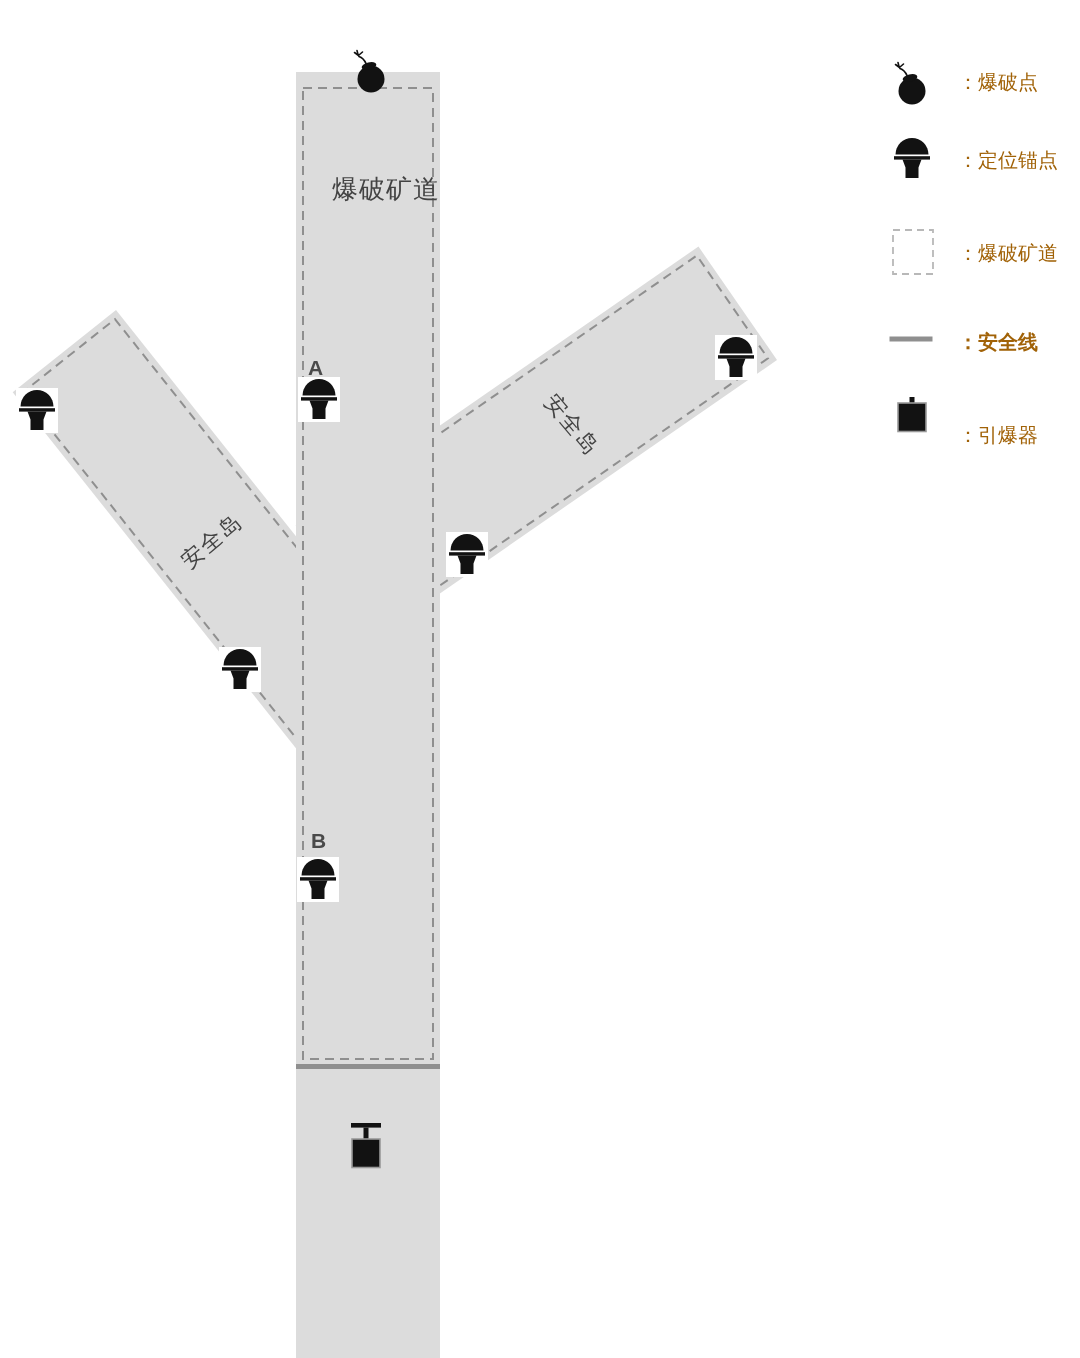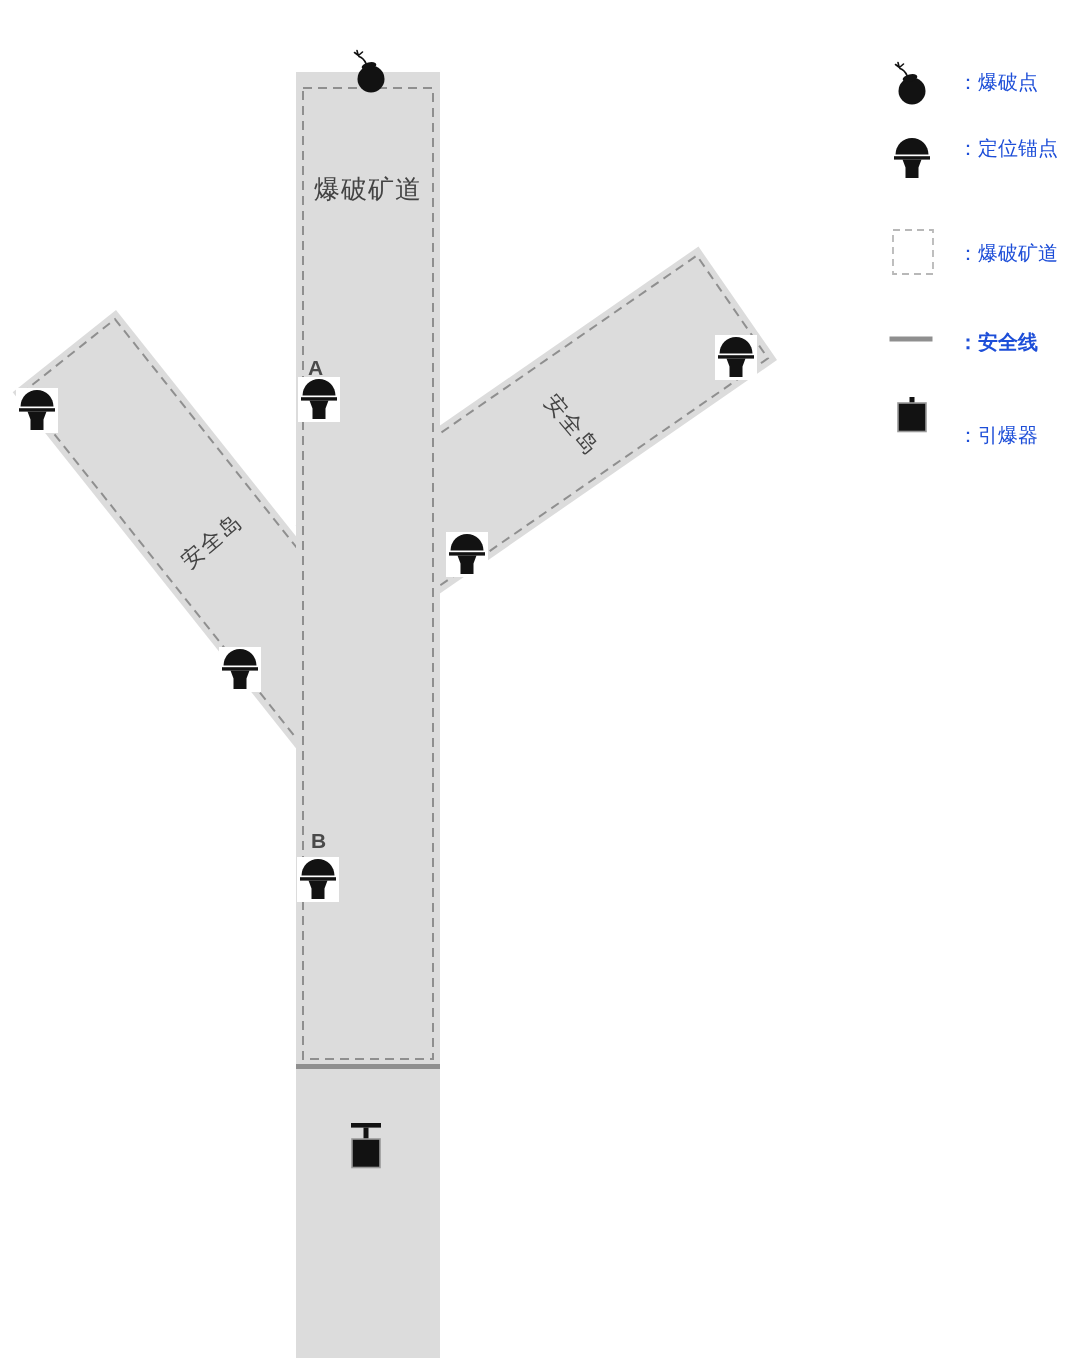--- a/index.html
+++ b/index.html
@@ -4,21 +4,21 @@
 <style>
   html,body{margin:0;padding:0;}
   body{
     width:1080px;height:1358px;background:#ffffff;position:relative;overflow:hidden;
     font-family:"Liberation Sans","DejaVu Sans",sans-serif;
   }
   .stage{position:absolute;left:0;top:0;width:1080px;height:1358px;}
   svg.diagram{position:absolute;left:0;top:0;}
   .lbl{position:absolute;color:#414141;white-space:nowrap;}
   .lbl-tunnel{
-    left:296px;top:172px;width:144px;text-align:center;
+    left:296px;top:172px;width:144px;text-align:right;
     font-size:26px;letter-spacing:1px;color:#434343;
   }
   .lbl-branch{
     font-size:22px;letter-spacing:2px;color:#434343;
     transform-origin:center center;
   }
   .lbl-branch-left{
     left:212px;top:541px;
     transform:translate(-50%,-50%) rotate(-40deg);
   }
@@ -28,21 +28,21 @@
   }
   .lbl-point{
     font-size:21px;font-weight:bold;color:#4a4a4a;
   }
   .lbl-a{left:308px;top:356px;}
   .lbl-b{left:311px;top:829px;}
   .legend{position:absolute;left:0;top:0;width:1080px;height:500px;}
   .legend-icon{position:absolute;transform:translate(-50%,-50%);}
   .legend-label{
     position:absolute;left:958px;transform:translateY(-50%);
-    font-size:20px;color:#1d4ed8;white-space:nowrap;
+    font-size:20px;color:#a16207;white-space:nowrap;
   }
   .line-swatch{
     width:43px;height:5px;background:#8f8f8f;
   }
 </style>
 </head>
 <body>
 
 <div class="stage">
 
@@ -132,21 +132,21 @@
           <use href="#sym-bomb" x="0" y="2"></use>
         </svg>
     </div>
     <div class="legend-label" style="top:82px;">：爆破点</div>
 
     <div class="legend-icon" style="left:912px;top:160px;">
       <svg width="40" height="44" viewBox="-20 -22 40 44">
           <use href="#sym-anchor" x="0" y="0"></use>
         </svg>
     </div>
-    <div class="legend-label" style="top:148px;">：定位锚点</div>
+    <div class="legend-label" style="top:160px;">：定位锚点</div>
 
     <div class="legend-icon" style="left:913px;top:254px;">
       <svg width="44" height="48" viewBox="0 0 44 48">
         <rect x="2" y="2" width="40" height="44" fill="none" stroke="#b8b8b8" stroke-width="1.8" stroke-dasharray="7 5"></rect>
       </svg>
     </div>
     <div class="legend-label" style="top:253px;">：爆破矿道</div>
 
     <div class="legend-icon" style="left:911px;top:339px;">
       <div class="line-swatch"></div>

